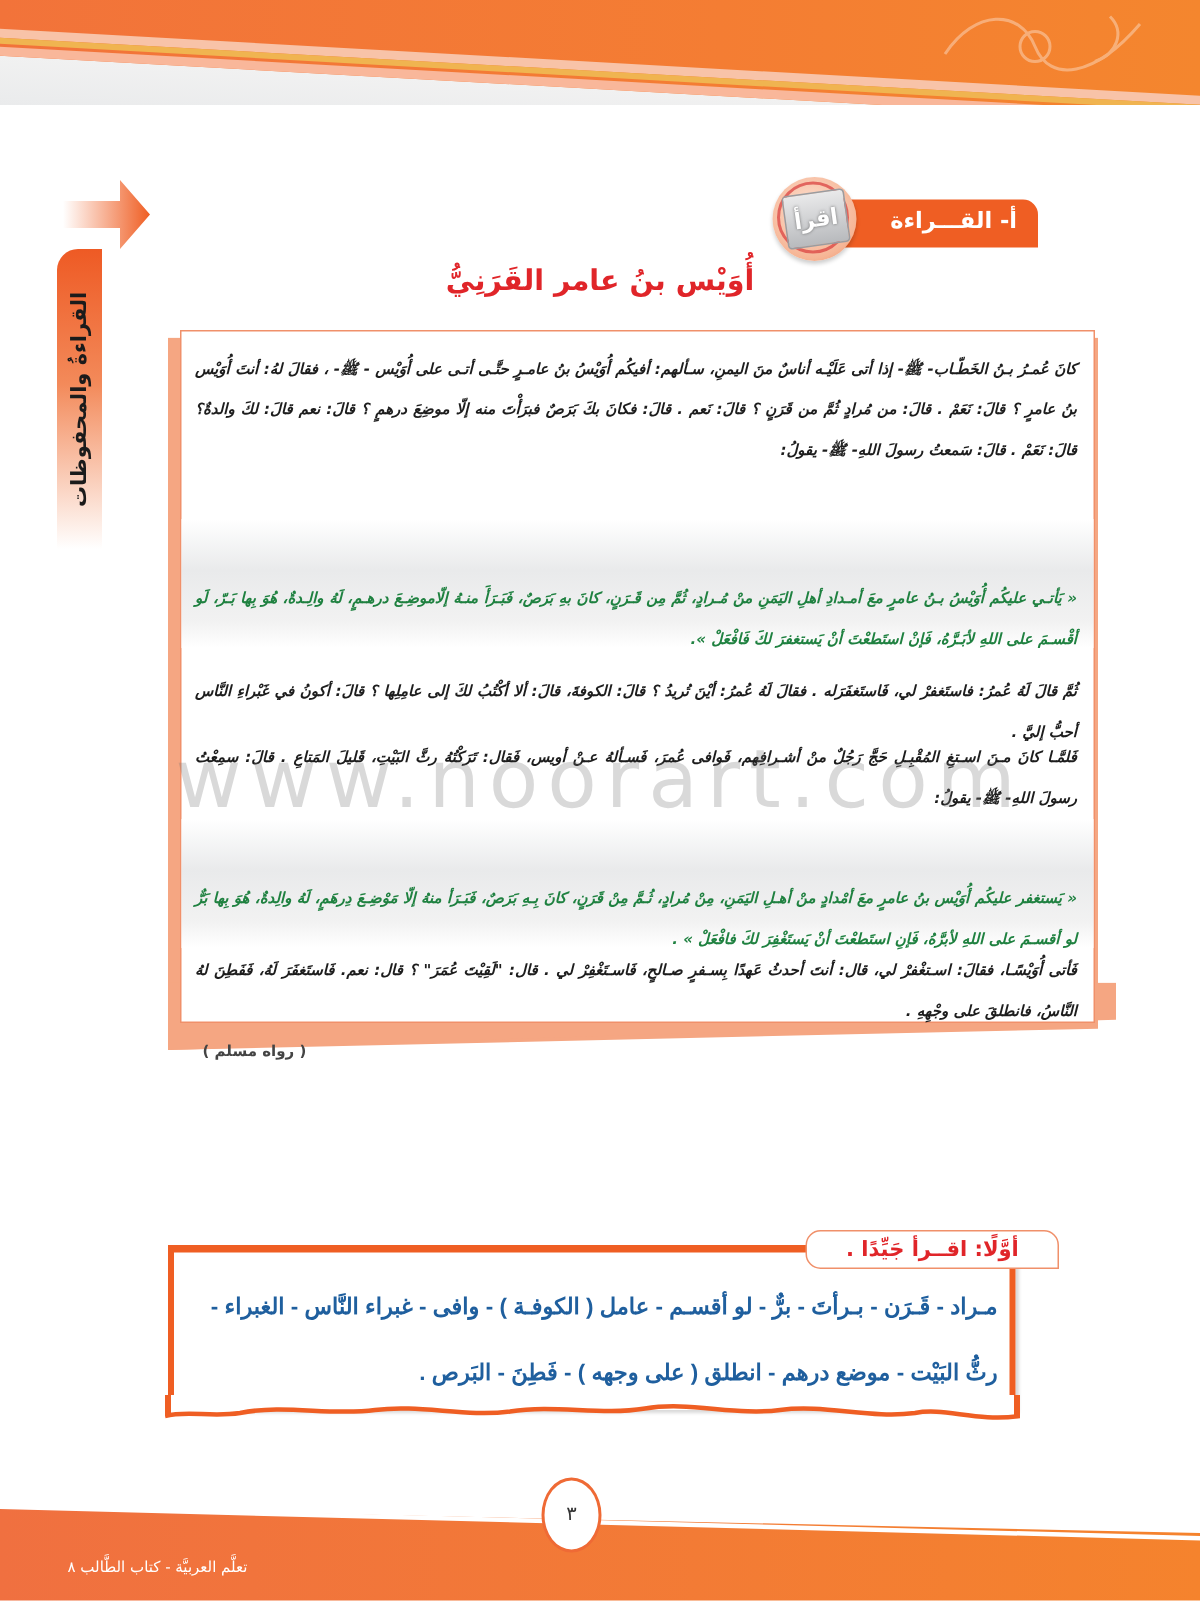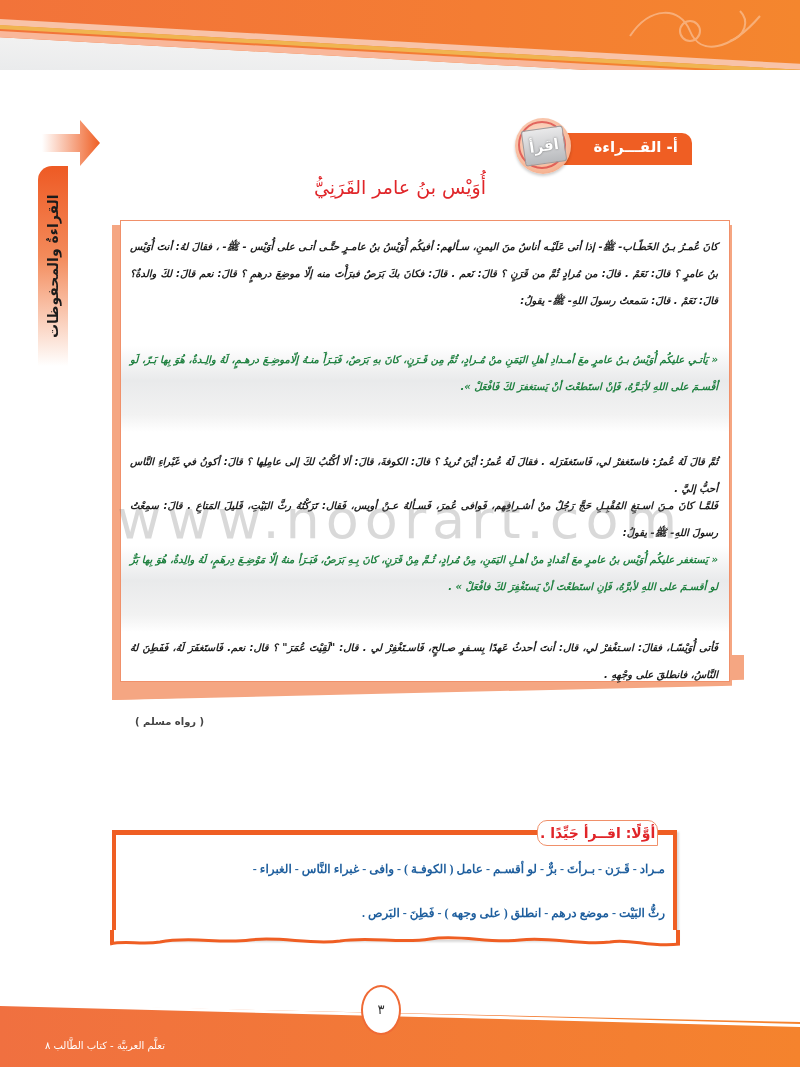--- a/index.html
+++ b/index.html
@@ -95,35 +95,35 @@
     position: absolute; left: 112px; top: 655px; width: 632px; height: 45px;
     background: #f5a682;
     clip-path: polygon(0 0, 100% 0, 100% 55%, 0 100%);
   }
   .main-box {
     position: absolute; left: 120px; top: 220px; width: 610px; height: 462px;
     background: #fff; border: 1.5px solid #f0906a; box-sizing: border-box;
   }
   .story-title {
     position: absolute; left: 250px; top: 176px; width: 300px; text-align: center;
-    font-family: "DejaVu Sans", sans-serif; font-size: 19px; font-weight: normal;
+    font-family: "DejaVu Sans", sans-serif; font-size: 19px; font-weight: bold;
     color: #e02529; direction: rtl;
   }
   .para {
     position: absolute; left: 130px; width: 588px; direction: rtl; text-align: justify;
     font-family: "DejaVu Sans", sans-serif; font-size: 10px; font-weight: bold;
     color: #1d1d1d; line-height: 27px; font-style: italic;
   }
-  .para.green { color: #1f8140; }
+  .para.green { color: #1f8140; margin-top: 40px; }
   .quote-band {
     position: absolute; left: 121px; width: 608px;
     background: linear-gradient(180deg, #ffffff 0%, #e9eaeb 40%, #f2f2f2 80%, #ffffff 100%);
   }
   .source {
-    position: absolute; left: 135px; top: 716px; direction: rtl;
+    position: absolute; left: 135px; top: 696px; direction: rtl;
     font-family: "DejaVu Sans", sans-serif; font-size: 10px; font-weight: bold; color: #444;
   }
 
   
   .watermark {
     position: absolute; left: 0; top: 488px; width: 800px; text-align: center;
     font-family: "DejaVu Sans", sans-serif; font-size: 54px; letter-spacing: 6px;
     color: rgba(120,120,120,.28); pointer-events: none; white-space: nowrap;
   }
 
@@ -131,28 +131,28 @@
   .vocab-box {
     position: absolute; left: 112px; top: 830px; width: 565px; height: 110px;
     background: #fff; border: 4px solid #ef5e23; border-top-width: 5px;
     border-bottom: none; box-sizing: border-box;
     box-shadow: 2px 2px 2px rgba(0,0,0,.15);
   }
   .vocab-torn {
     position: absolute; left: 110px; top: 930px; width: 570px; height: 20px;
   }
   .vocab-heading {
-    position: absolute; left: 537px; top: 820px; height: 24px; padding: 0 2px;
+    position: absolute; left: 537px; top: 820px; height: 24px; padding: 0 26px;
     background: #fff; border: 1.5px solid #f0906a; border-radius: 10px 10px 0 10px;
     font-family: "DejaVu Sans", sans-serif; font-size: 14px; font-weight: bold;
     color: #e02529; direction: rtl; line-height: 24px; white-space: nowrap;
   }
   .vocab-line {
     position: absolute; left: 125px; width: 540px; direction: rtl; text-align: right;
-    font-family: Liberation Serif, serif; font-size: 12px; font-weight: bold;
+    font-family: Liberation Sans, sans-serif; font-size: 15px; font-weight: bold;
     color: #1f5f9e; white-space: nowrap;
   }
 
   
   .footer-band {
     position: absolute; left: 0; top: 990px; width: 800px; height: 80px;
     background: linear-gradient(90deg, #f07040 0%, #f5832d 100%);
     clip-path: polygon(0 18%, 100% 40%, 100% 100%, 0 100%);
   }
   .footer-line {

